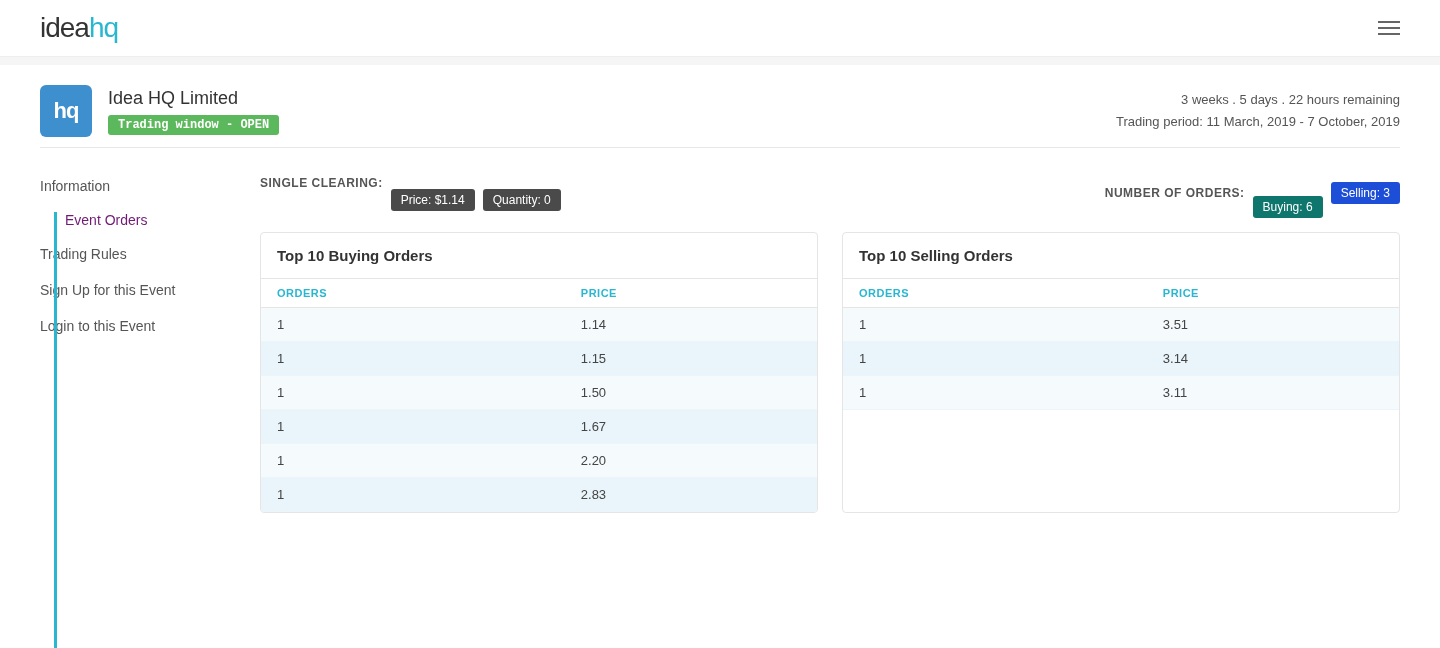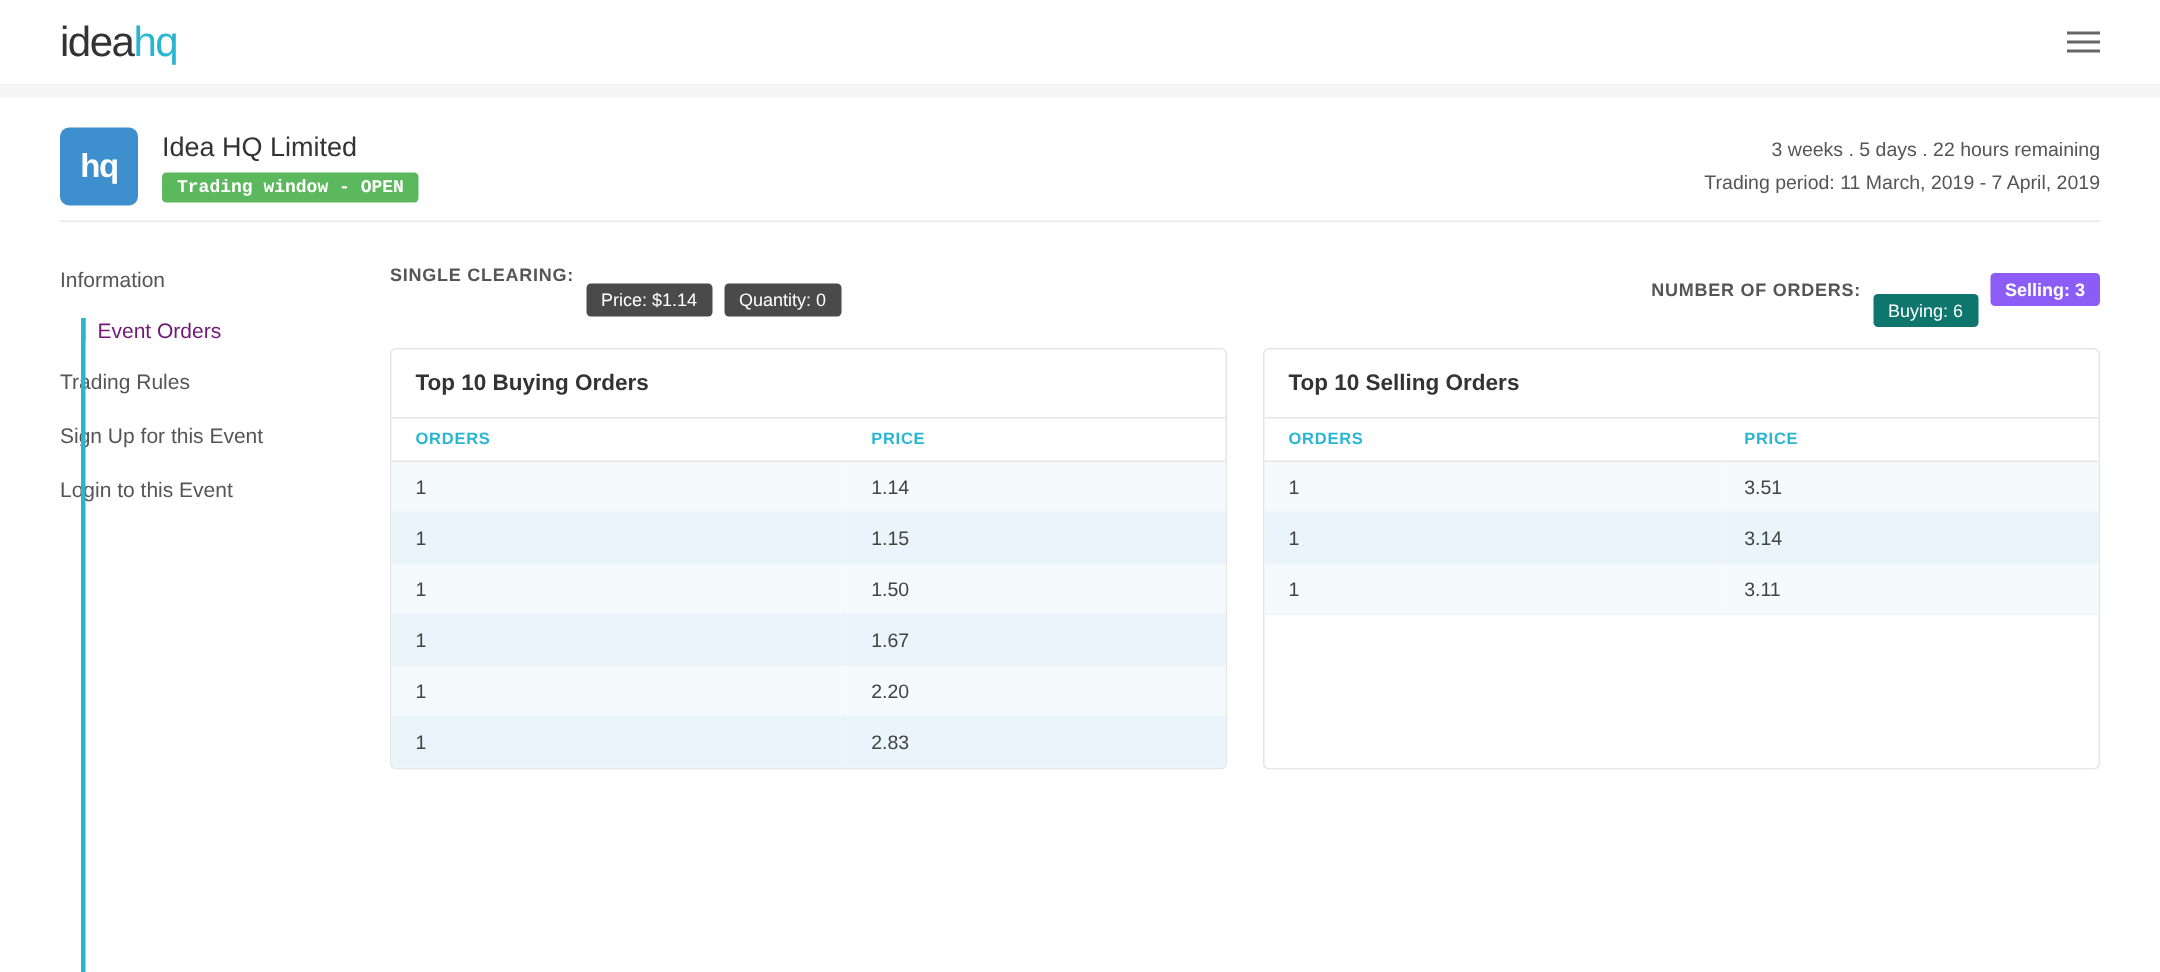--- a/index.html
+++ b/index.html
@@ -171,26 +171,26 @@
     .badge-buying {
       background: #0f766e;
       color: #fff;
       font-size: 12px;
       padding: 4px 10px;
       border-radius: 3px;
       font-weight: 500;
       margin-top: 28px;
     }
     .badge-selling {
-      background: #8b5cf6;
+      background: #1d4ed8;
       color: #fff;
       font-size: 12px;
       padding: 4px 10px;
       border-radius: 3px;
-      font-weight: 700;
+      font-weight: 400;
     }
 
     
     .tables-row {
       display: flex;
       gap: 24px;
     }
 
     .order-table-container {
       flex: 1;
@@ -265,21 +265,21 @@
     <div class="company-icon">
       <span>hq</span>
     </div>
     <div class="company-info">
       <div class="company-name">Idea HQ Limited</div>
       <span class="trading-badge">Trading window - OPEN</span>
     </div>
   </div>
   <div class="company-right">
     <div>3 weeks . 5 days . 22 hours remaining</div>
-    <div>Trading period: 11 March, 2019 - 7 April, 2019</div>
+    <div>Trading period: 11 March, 2019 - 7 October, 2019</div>
   </div>
 </div>
 
 <hr class="divider">
 
 <div class="main-layout">
 
   <nav class="sidebar">
     <div class="sidebar-item">
       <span>Information</span>

